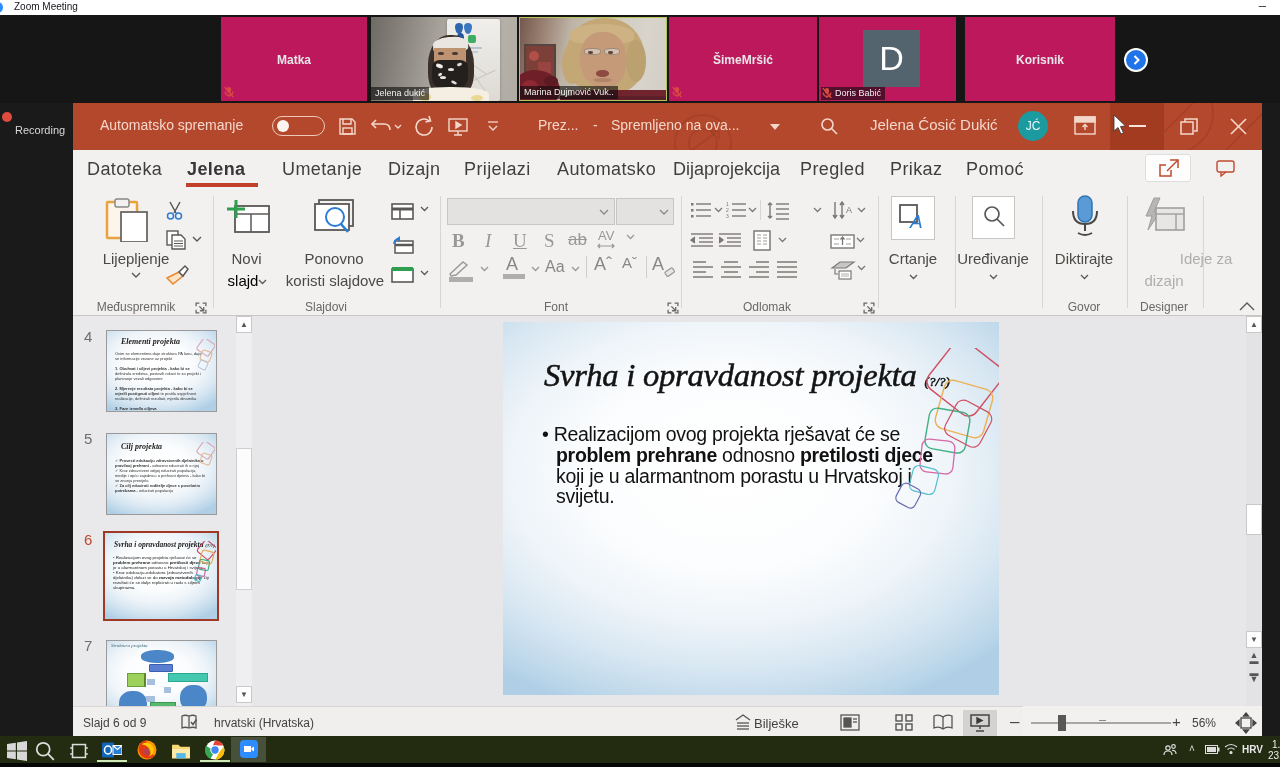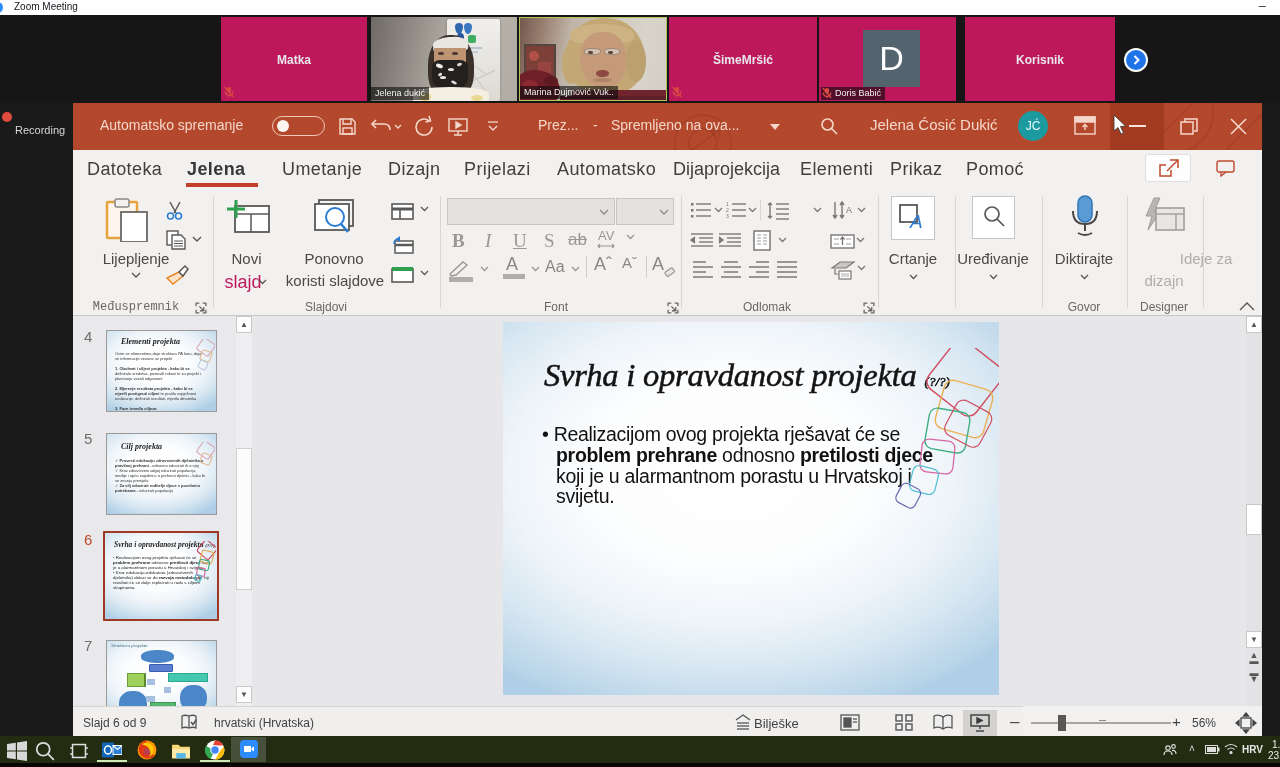--- a/index.html
+++ b/index.html
@@ -258,21 +258,21 @@
 
   <div class="abs" id="tabs">
     <div class="tab" style="left:14px;">Datoteka</div>
     <div class="tab" style="left:114px;color:#38373a;font-weight:bold;">Jelena</div>
     <div class="abs" style="left:113px;top:33px;width:72px;height:4px;background:#c2402a;"></div>
     <div class="tab" style="left:209px;">Umetanje</div>
     <div class="tab" style="left:315px;">Dizajn</div>
     <div class="tab" style="left:391px;">Prijelazi</div>
     <div class="tab" style="left:484px;">Automatsko</div>
     <div class="tab" style="left:600px;letter-spacing:0;">Dijaprojekcija</div>
-    <div class="tab" style="left:727px;">Elementi</div>
+    <div class="tab" style="left:727px;">Pregled</div>
     <div class="tab" style="left:817px;">Prikaz</div>
     <div class="tab" style="left:893px;">Pomoć</div>
     <div class="abs" style="left:1072px;top:4px;width:46px;height:28px;background:#fdfdfd;border:1px solid #e0dedc;border-radius:3px;"></div>
     <svg class="abs" style="left:1085px;top:9px;" width="21" height="18" viewBox="0 0 21 18">
         <g stroke="#c0492e" fill="none" stroke-width="1.5">
           <path d="M8 6 h-6 v11 h11 v-6"></path>
           <path d="M12 1 h8 v8"></path>
           <path d="M20 1 L9 12"></path>
         </g>
       </svg>
@@ -315,37 +315,37 @@
       </svg>
     <svg class="abs" style="left:119px;top:46px;" width="10" height="7" viewBox="0 0 10 7">
         <path d="M1 1 l4 4 l4 -4" stroke="#5a5856" fill="none" stroke-width="1.4"></path>
       </svg>
     <svg class="abs" style="left:92px;top:74px;" width="24" height="22" viewBox="0 0 24 22">
         <g>
           <path d="M2 14 L14 8 L18 12 L8 20 Z" fill="#fbe3c8" stroke="#e8882d" stroke-width="1.5"></path>
           <path d="M14 8 L20 2 L23 5 L18 12 Z" fill="#fff" stroke="#5a5856" stroke-width="1.5"></path>
         </g>
       </svg>
-    <div class="glabel" style="left:8px;width:110px;font-family:Liberation Mono, monospace;">Međuspremnik</div>
+    <div class="glabel" style="left:8px;width:110px;">Međuspremnik</div>
     <svg class="launch" style="left:122px;top:112px;" width="11" height="11" viewBox="0 0 11 11">
         <g stroke="#6a6866" fill="none" stroke-width="1.2">
           <path d="M1 4 V1 H4 M7 1 H10 V4 M10 7 V10 H7 M4 10 H1 V7"></path>
           <path d="M4 4 L8 8 M8 4.5 V8 H4.5"></path>
         </g>
       </svg>
     <div class="gsep" style="left:140px;"></div>
 
     <svg class="abs" style="left:152px;top:8px;" width="46" height="44" viewBox="0 0 46 44">
       <rect x="10" y="8" width="34" height="26" fill="#fff" stroke="#5a5856" stroke-width="1.8"></rect>
       <line x1="10" y1="16" x2="44" y2="16" stroke="#5a5856" stroke-width="1.5"></line>
       <line x1="26" y1="16" x2="26" y2="34" stroke="#5a5856" stroke-width="1.5"></line>
       <path d="M11 2 v18 M2 11 h18" stroke="#2e9e4f" stroke-width="3"></path>
     </svg>
     <div class="abs" style="left:146px;top:60px;width:55px;text-align:center;font-size:15px;color:#4a4946;">Novi</div>
-    <div class="abs" style="left:140px;top:82px;width:60px;text-align:center;font-size:18px;color:#be185d;">slajd</div>
+    <div class="abs" style="left:140px;top:82px;width:60px;text-align:center;font-size:15px;color:#000000;">slajd</div>
     <svg class="abs" style="left:185px;top:89px;" width="9" height="6" viewBox="0 0 9 6">
         <path d="M1 1 l3.5 3.5 l3.5 -3.5" stroke="#5a5856" fill="none" stroke-width="1.3"></path>
       </svg>
     <svg class="abs" style="left:238px;top:8px;" width="46" height="44" viewBox="0 0 46 44">
       <rect x="8" y="2" width="34" height="26" fill="none" stroke="#5a5856" stroke-width="1.8"></rect>
       <rect x="4" y="6" width="34" height="26" fill="#fff" stroke="#5a5856" stroke-width="1.8"></rect>
       <circle cx="24" cy="19" r="9" fill="none" stroke="#2b7cd3" stroke-width="2"></circle>
       <line x1="30" y1="26" x2="37" y2="34" stroke="#2b7cd3" stroke-width="2.5"></line>
     </svg>
     <div class="abs" style="left:215px;top:60px;width:92px;text-align:center;font-size:15px;color:#4a4946;">Ponovno</div>

